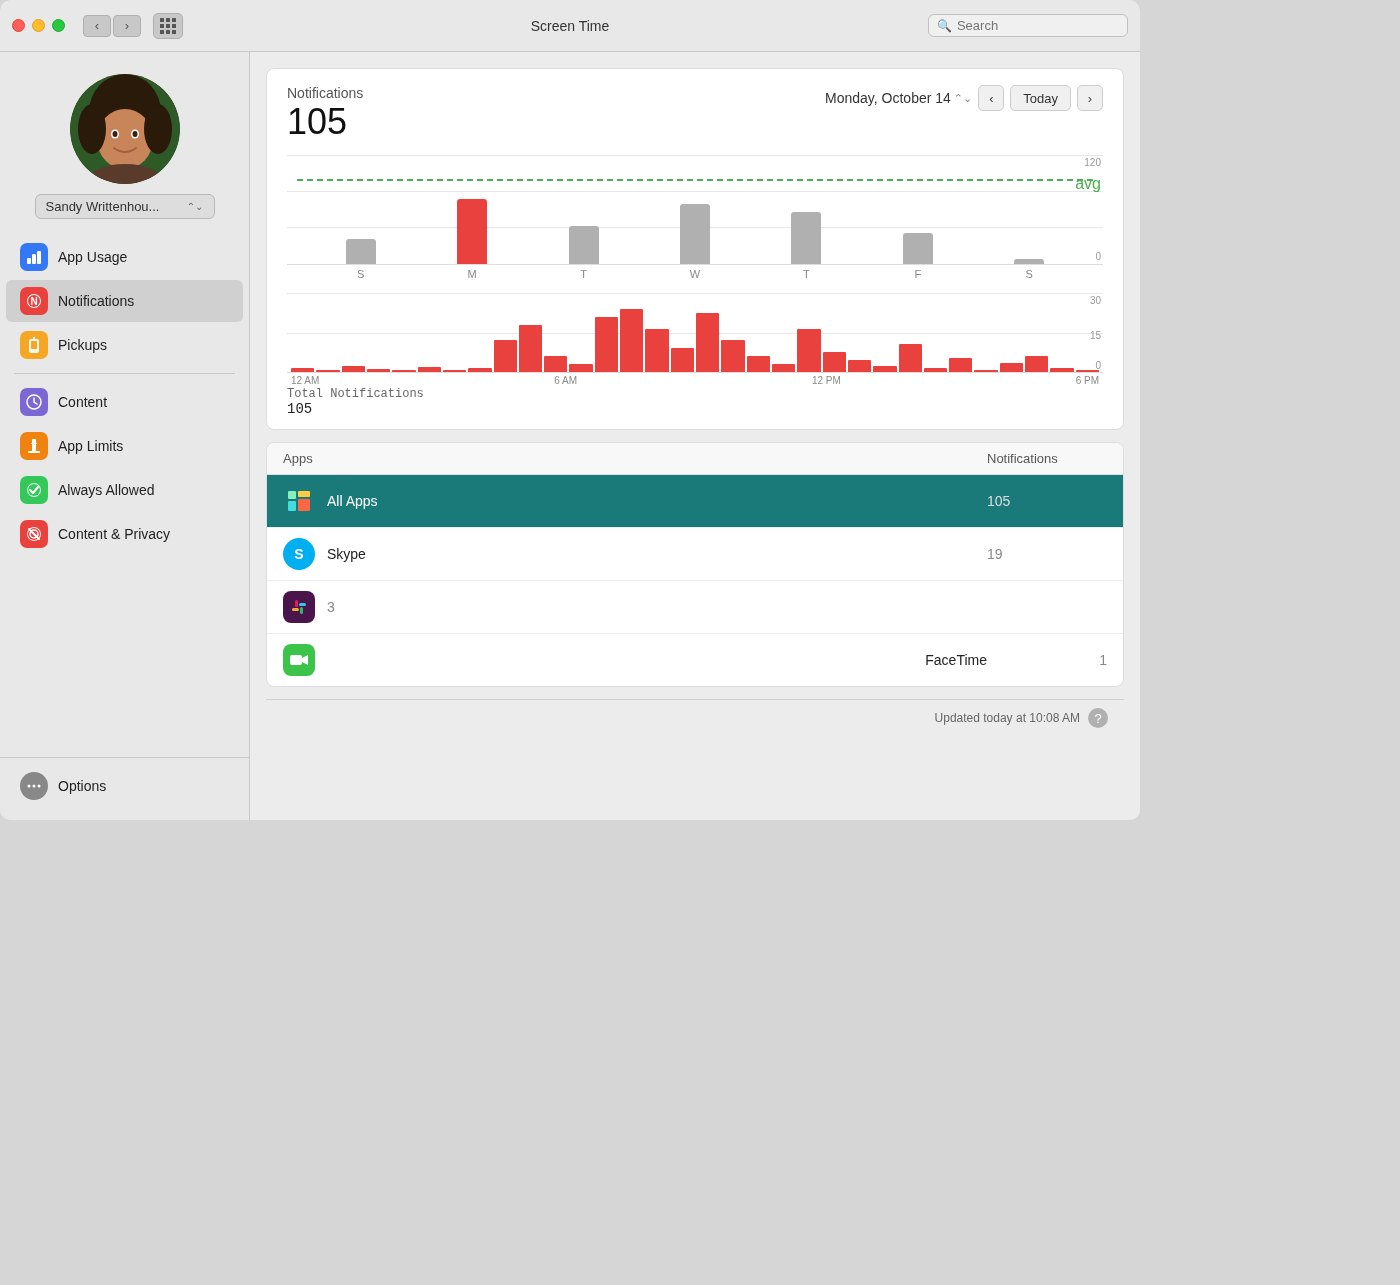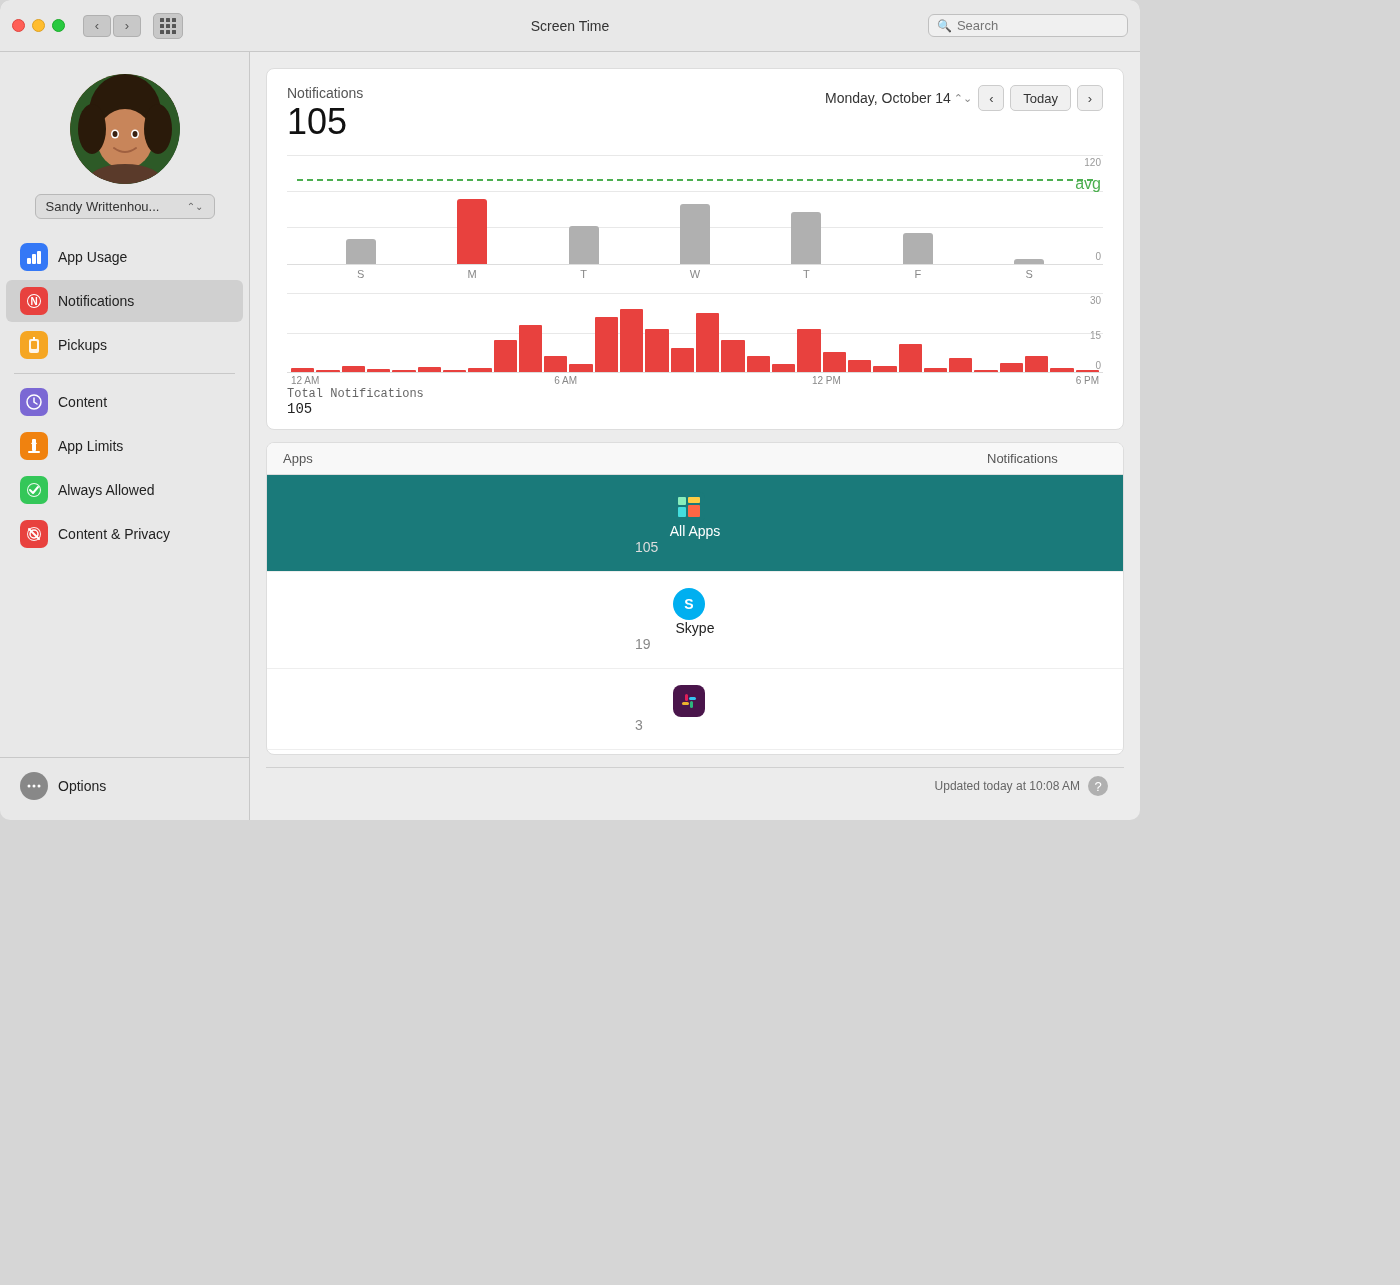--- a/index.html
+++ b/index.html
@@ -352,23 +352,22 @@
     .col-notifs {
       width: 120px;
       font-size: 13px;
       color: #555;
       font-weight: 500;
       text-align: left;
     }
     .app-row {
       display: flex;
       align-items: center;
-      padding: 16px 16px;
+      padding: 10px 16px;
       border-bottom: 1px solid #eee;
-      flex-direction: column;
     }
     .app-row.selected {
       background: #1a7a7a;
       color: white;
     }
     .app-row:last-child { border-bottom: none; text-align: right; }
     .app-icon-wrapper {
       width: 32px;
       height: 32px;
       border-radius: 8px;

